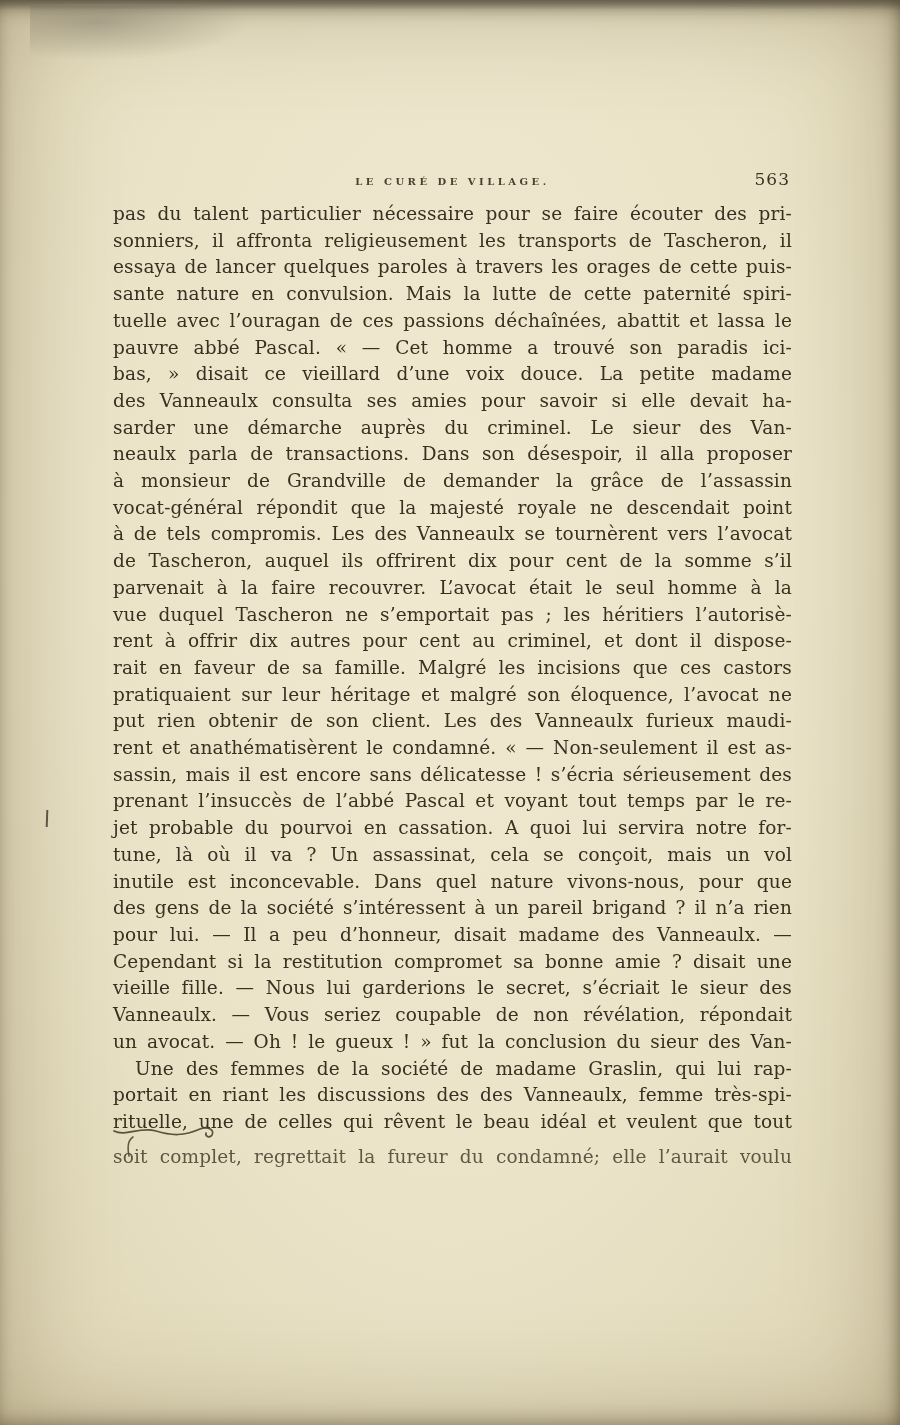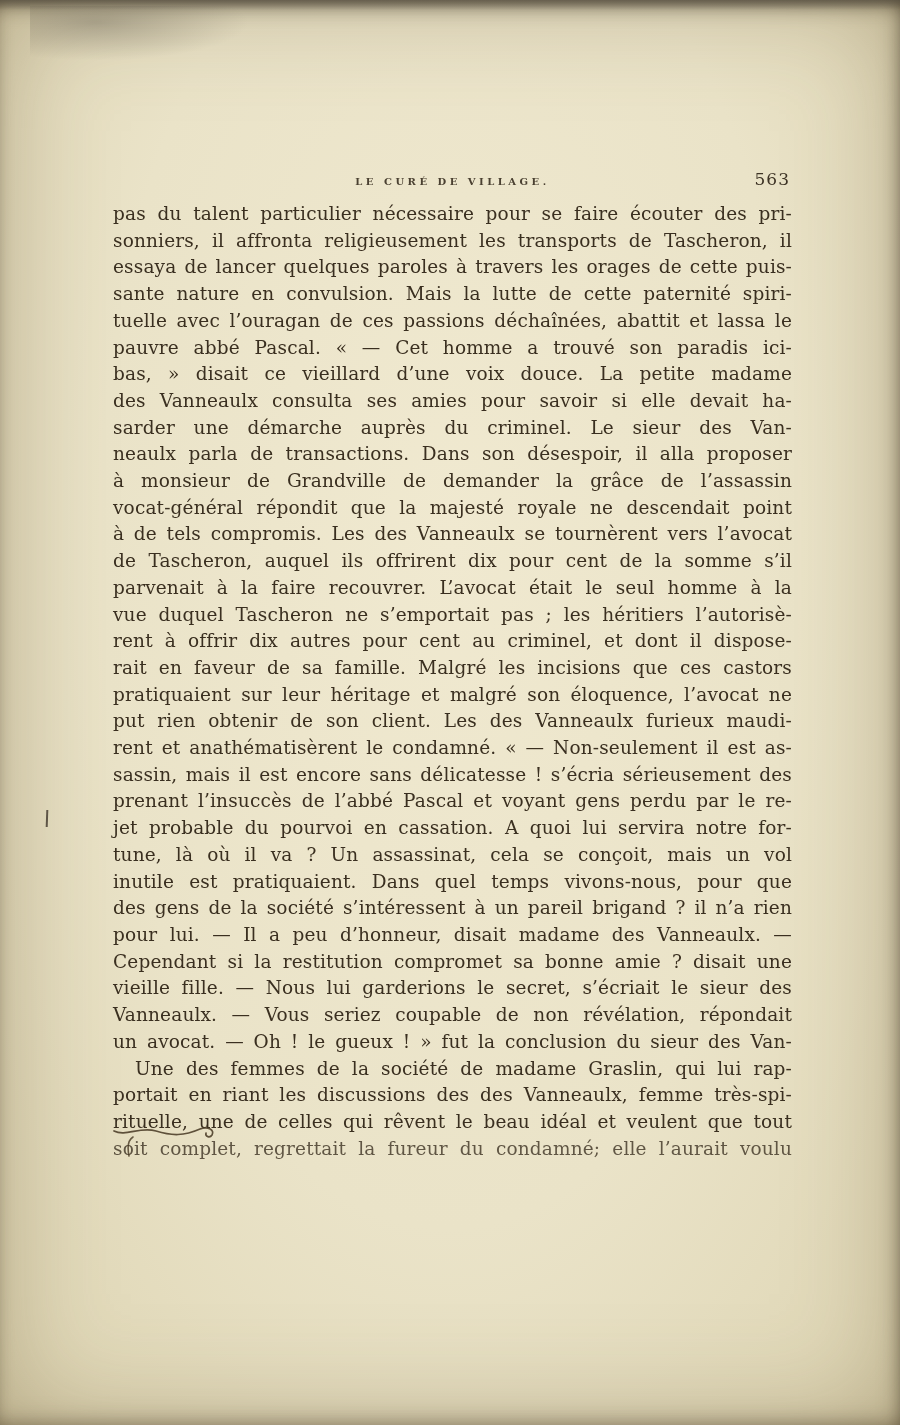--- a/index.html
+++ b/index.html
@@ -50,21 +50,21 @@
   }
   .line {
     font-size: 18.5px;
     line-height: 26.7px;
     letter-spacing: 0.15px;
     text-align: justify;
     text-align-last: justify;
   }
   .line.last { text-align-last: left; }
   .line.indent { text-indent: 22px; }
-  .line.faded { opacity: 0.78; }
+  .line.faded { opacity: 0.78; margin-top: 8px; }
   .paragraph { margin: 0; }
   .margin-tick {
     position: absolute; left: 46px; top: 810px;
     width: 2px; height: 17px;
     background: #3e352a; opacity: 0.8;
     transform: rotate(2deg);
   }
   .underline-squiggle {
     position: absolute; left: 112px; top: 1124px;
     opacity: 0.85;
@@ -103,24 +103,24 @@
           <div class="line">à de tels compromis. Les des Vanneaulx se tournèrent vers l’avocat</div>
           <div class="line">de Tascheron, auquel ils offrirent dix pour cent de la somme s’il</div>
           <div class="line">parvenait à la faire recouvrer. L’avocat était le seul homme à la</div>
           <div class="line">vue duquel Tascheron ne s’emportait pas ; les héritiers l’autorisè-</div>
           <div class="line">rent à offrir dix autres pour cent au criminel, et dont il dispose-</div>
           <div class="line">rait en faveur de sa famille. Malgré les incisions que ces castors</div>
           <div class="line">pratiquaient sur leur héritage et malgré son éloquence, l’avocat ne</div>
           <div class="line">put rien obtenir de son client. Les des Vanneaulx furieux maudi-</div>
           <div class="line">rent et anathématisèrent le condamné. « — Non-seulement il est as-</div>
           <div class="line">sassin, mais il est encore sans délicatesse ! s’écria sérieusement des</div>
-          <div class="line">prenant l’insuccès de l’abbé Pascal et voyant gens perdu par le re-</div>
+          <div class="line">prenant l’insuccès de l’abbé Pascal et voyant tout temps par le re-</div>
           <div class="line">jet probable du pourvoi en cassation. A quoi lui servira notre for-</div>
           <div class="line">tune, là où il va ? Un assassinat, cela se conçoit, mais un vol</div>
-          <div class="line">inutile est pratiquaient. Dans quel temps vivons-nous, pour que</div>
+          <div class="line">inutile est inconcevable. Dans quel nature vivons-nous, pour que</div>
           <div class="line">des gens de la société s’intéressent à un pareil brigand ? il n’a rien</div>
           <div class="line">pour lui. — Il a peu d’honneur, disait madame des Vanneaulx. —</div>
           <div class="line">Cependant si la restitution compromet sa bonne amie ? disait une</div>
           <div class="line">vieille fille. — Nous lui garderions le secret, s’écriait le sieur des</div>
           <div class="line">Vanneaulx. — Vous seriez coupable de non révélation, répondait</div>
           <div class="line">un avocat. — Oh ! le gueux ! » fut la conclusion du sieur des Van-</div>
         </div>
         <div class="paragraph">
           <div class="line indent">Une des femmes de la société de madame Graslin, qui lui rap-</div>
           <div class="line">portait en riant les discussions des des Vanneaulx, femme très-spi-</div>

